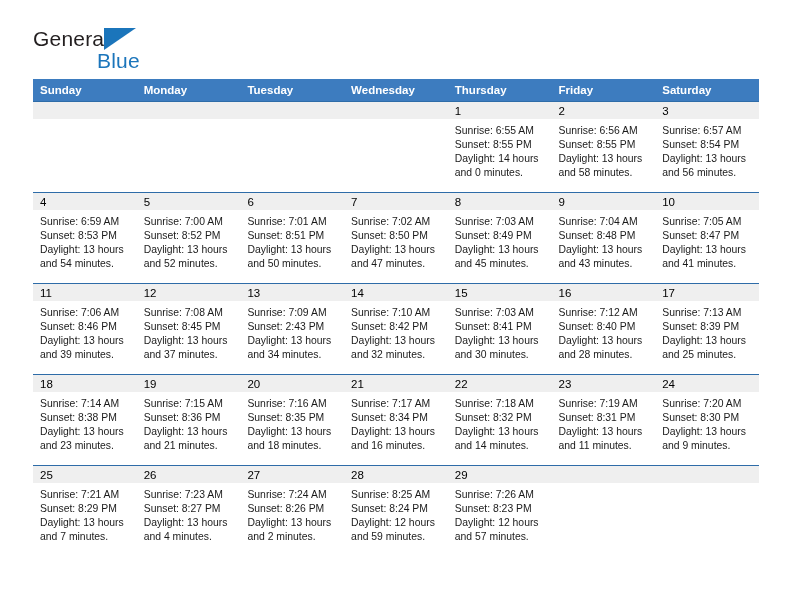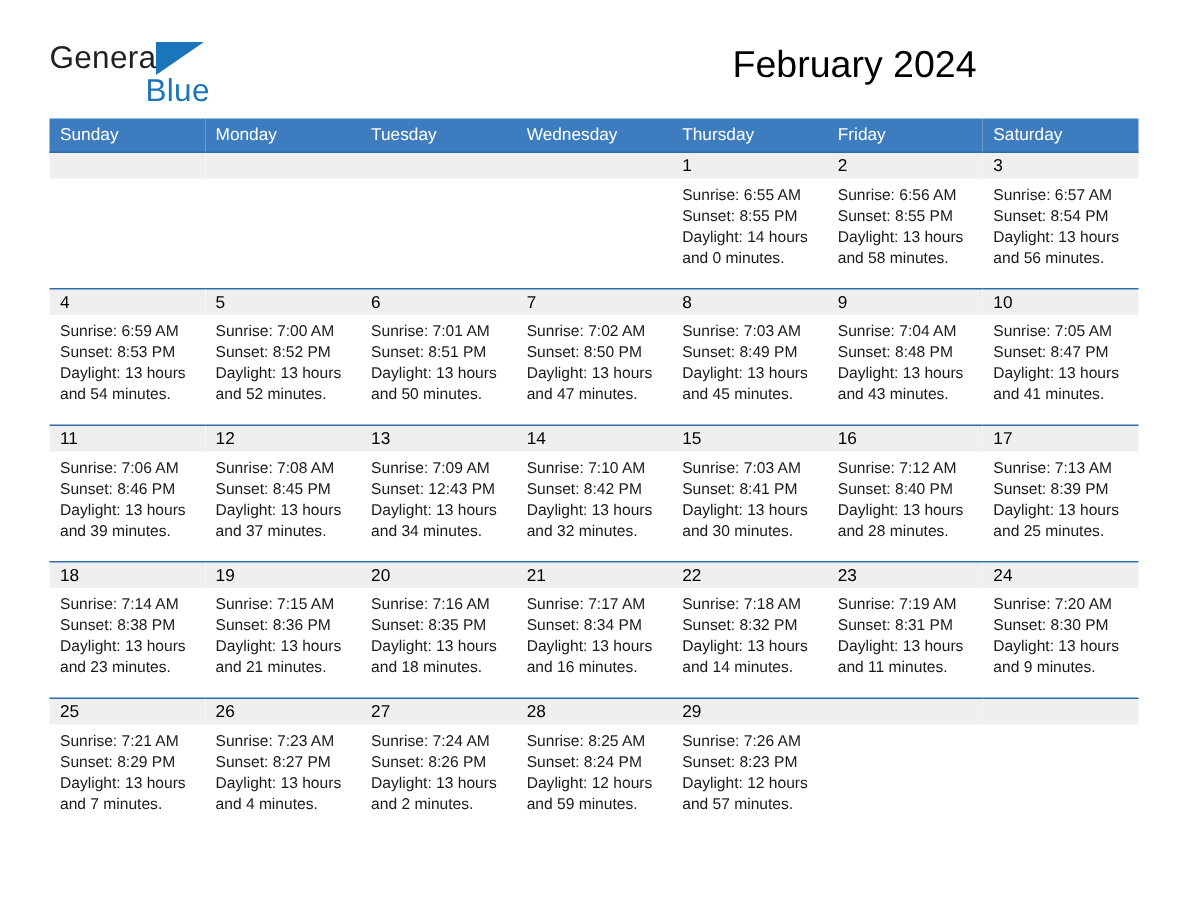--- a/index.html
+++ b/index.html
@@ -88,21 +88,21 @@
   .calendar {
     margin-top: 5px;
     width: 726px;
     border-collapse: collapse;
     table-layout: fixed;
   }
   .calendar th {
     background: #3d7cbf;
     color: #ffffff;
     font-size: 11.5px;
-    font-weight: normal;
+    font-weight: bold;
     text-align: left;
     padding: 5px 0 5px 7px;
     height: 19px;
     box-sizing: border-box;
   }
   .calendar td {
     width: 103.7px;
     height: 90px;
     vertical-align: top;
     padding: 0;
@@ -138,21 +138,20 @@
 
   <div class="topbar">
 
     <div class="brand">
       <span class="brand-general">General</span>
       <span class="brand-triangle"></span>
       <span class="brand-blue">Blue</span>
     </div>
 
     <div class="titles">
-      <div class="cal-title">February 2024</div>
     </div>
 
   </div>
 
   <table class="calendar">
     <thead>
       <tr>
         <th>Sunday</th>
         <th>Monday</th>
         <th>Tuesday</th>
@@ -285,21 +284,21 @@
               <div>Sunrise: 7:08 AM</div>
               <div>Sunset: 8:45 PM</div>
               <div>Daylight: 13 hours</div>
               <div>and 37 minutes.</div>
             </div>
           </td>
           <td class="">
             <div class="daynum">13</div>
             <div class="info">
               <div>Sunrise: 7:09 AM</div>
-              <div>Sunset: 12:43 PM</div>
+              <div>Sunset: 2:43 PM</div>
               <div>Daylight: 13 hours</div>
               <div>and 34 minutes.</div>
             </div>
           </td>
           <td class="">
             <div class="daynum">14</div>
             <div class="info">
               <div>Sunrise: 7:10 AM</div>
               <div>Sunset: 8:42 PM</div>
               <div>Daylight: 13 hours</div>

